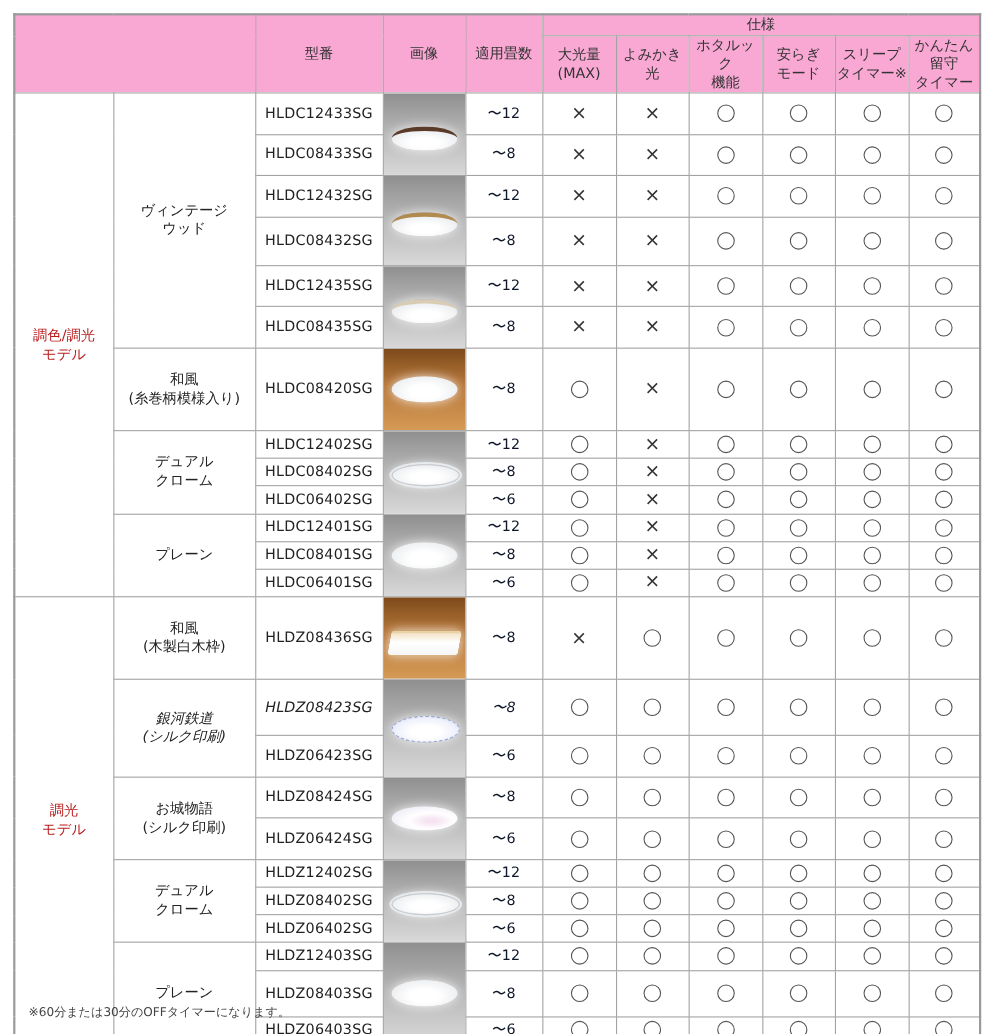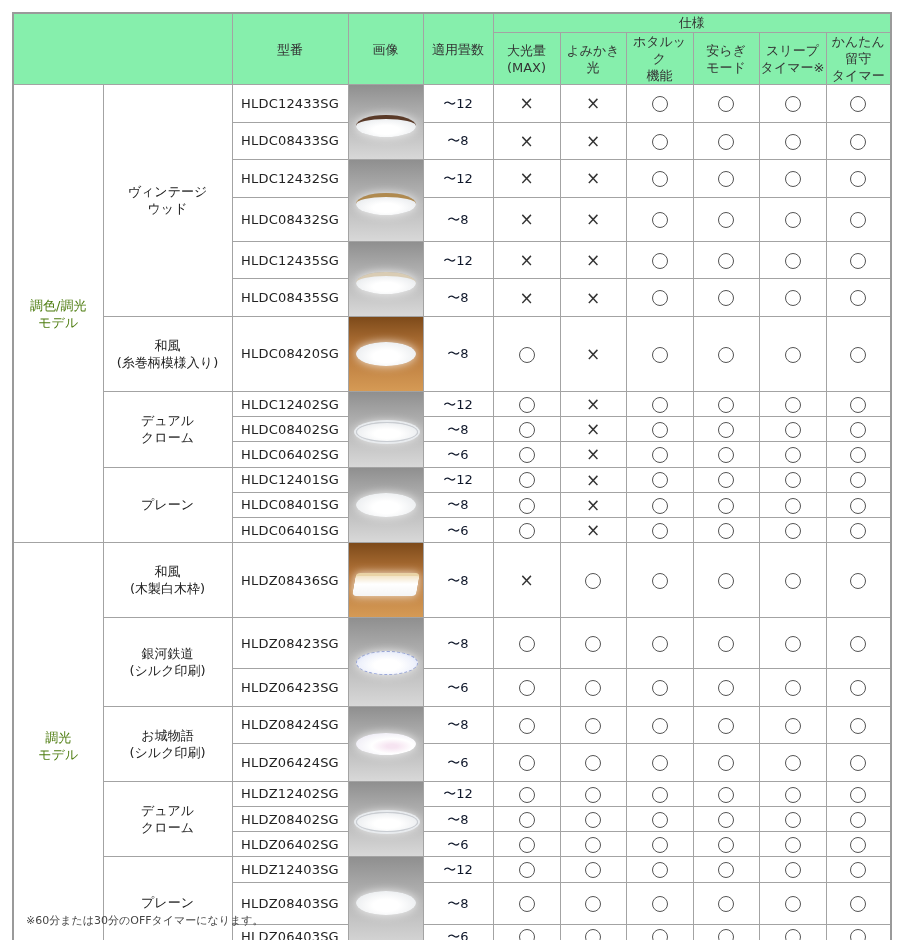--- a/index.html
+++ b/index.html
@@ -2,24 +2,24 @@
 <html><head>
 <meta charset="utf-8">
 <style>
   html, body { margin:0; padding:0; background:#ffffff; }
   body { width:904px; height:940px; position:relative; overflow:hidden;
          font-family:"DejaVu Sans","Liberation Sans",sans-serif; color:#222; }
   table.spec { position:absolute; left:12px; top:12px; border-collapse:collapse;
                table-layout:fixed; width:878px; border:2px solid #9a9a9a; }
   table.spec td, table.spec th { border:1.5px solid #a3a3a3; padding:0; text-align:center;
                vertical-align:middle; font-weight:normal; font-size:13px; line-height:17px; overflow:hidden; }
-  table.spec th { background:#86efac; color:#333; }
+  table.spec th { background:#f9a8d4; color:#333; }
   .th-top { height:19px; }
   .th-sub { font-size:12.5px; line-height:15px; }
-  .cat { font-size:15px; line-height:21px; color:#4d7c0f; }
+  .cat { font-size:15px; line-height:21px; color:#b91c1c; }
   .series { font-size:14px; line-height:19px; color:#222; }
   .model { font-size:13.5px; letter-spacing:0.2px; color:#222; }
   .tatami { font-size:15px; color:#0f172a; }
   .mark { font-size:16px; color:#333; }
   .mark .circle { display:inline-block; width:14px; height:14px; border:1.2px solid #555; border-radius:50%; vertical-align:middle; }
   .mark .cross { display:inline-block; font-size:17px; line-height:17px; color:#333; vertical-align:middle; }
   .imgcell { padding:0; position:relative; }
   .img { position:absolute; left:0; top:0; right:0; bottom:0; overflow:hidden; }
   .img.gray { background:linear-gradient(180deg,#8f8f8f 0%,#b8b8b8 50%,#d8d8d8 100%); }
   .img.amber { background:linear-gradient(180deg,#7d4a1a 0%,#b7773a 45%,#d59a55 100%); }
@@ -247,21 +247,21 @@
           </div>
         </td>
         <td class="tatami">〜8</td>
         <td class="mark"><span class="cross">×</span></td>
         <td class="mark"><span class="circle"></span></td>
         <td class="mark"><span class="circle"></span></td>
         <td class="mark"><span class="circle"></span></td>
         <td class="mark"><span class="circle"></span></td>
         <td class="mark"><span class="circle"></span></td>
       </tr>
-      <tr style="height: 51px;">
+      <tr style="height: 51px; font-style: italic;">
         <td rowspan="2" class="series"><span>銀河鉄道</span><br><span>(シルク印刷)</span></td>
         <td class="model">HLDZ08423SG</td>
         <td rowspan="2" class="imgcell">
           <div class="img gray">
             <div class="lamp pattern-blue"></div>
           </div>
         </td>
         <td class="tatami">〜8</td>
         <td class="mark"><span class="circle"></span></td>
         <td class="mark"><span class="circle"></span></td>

